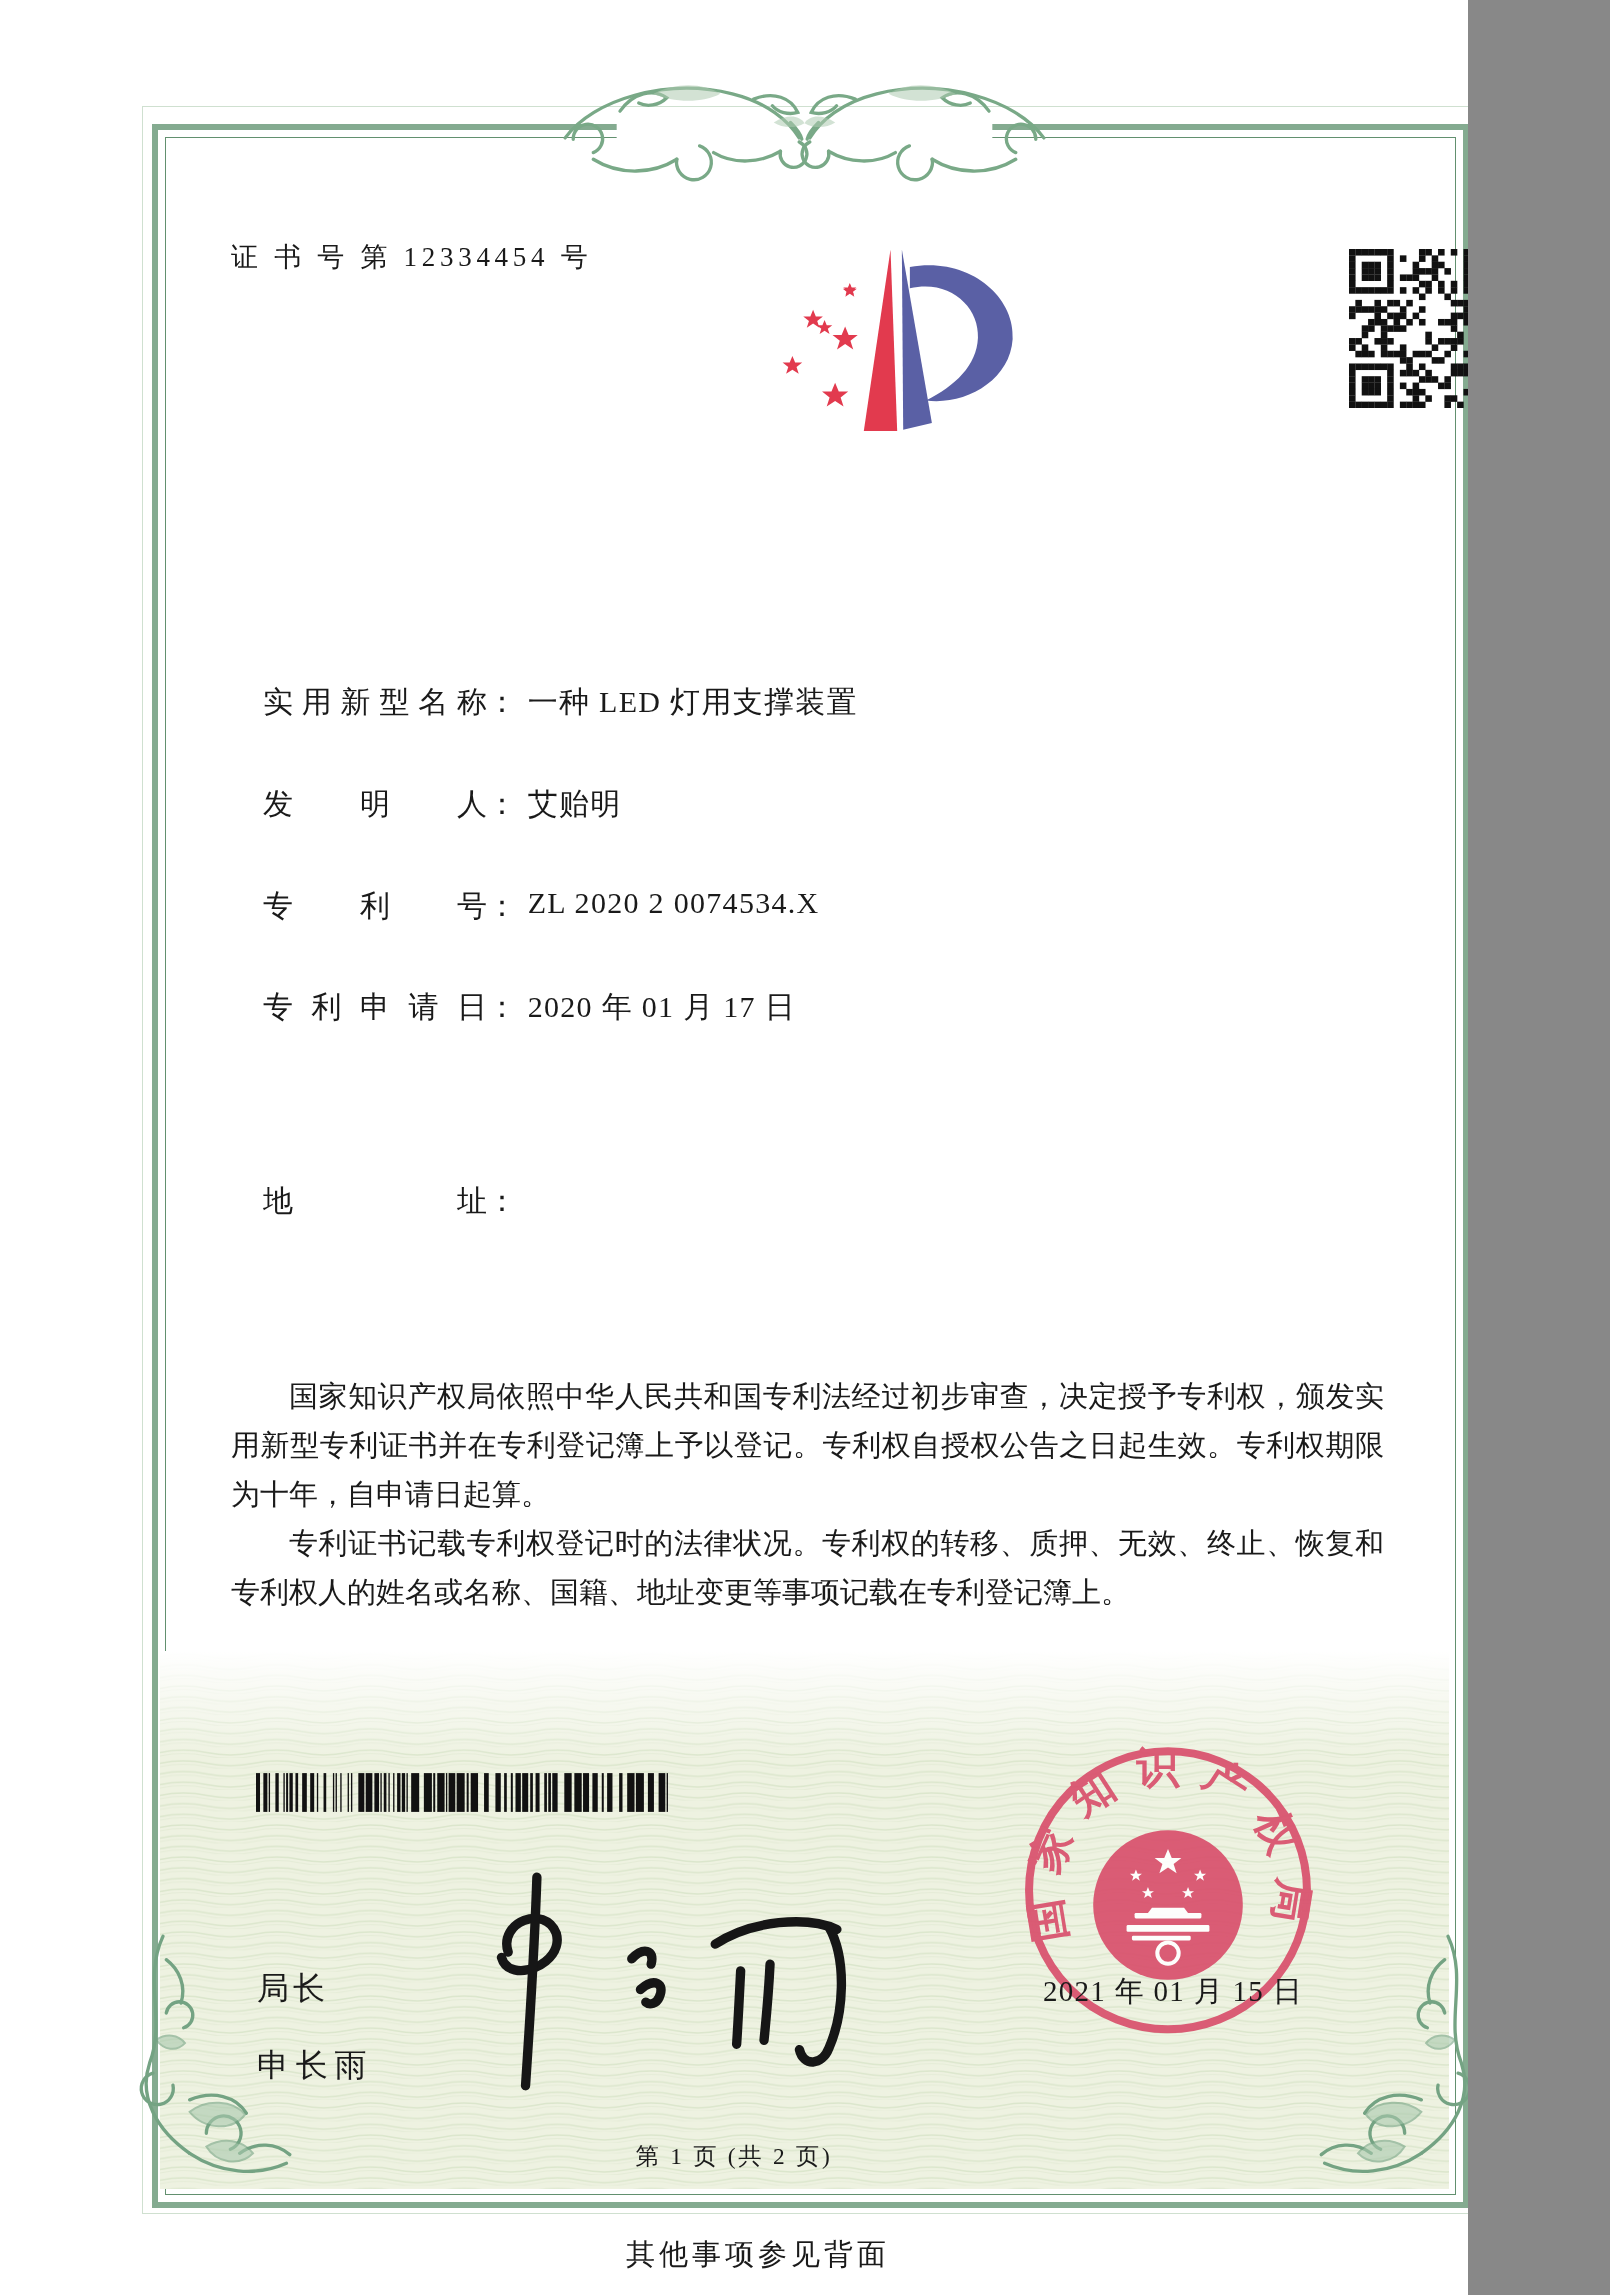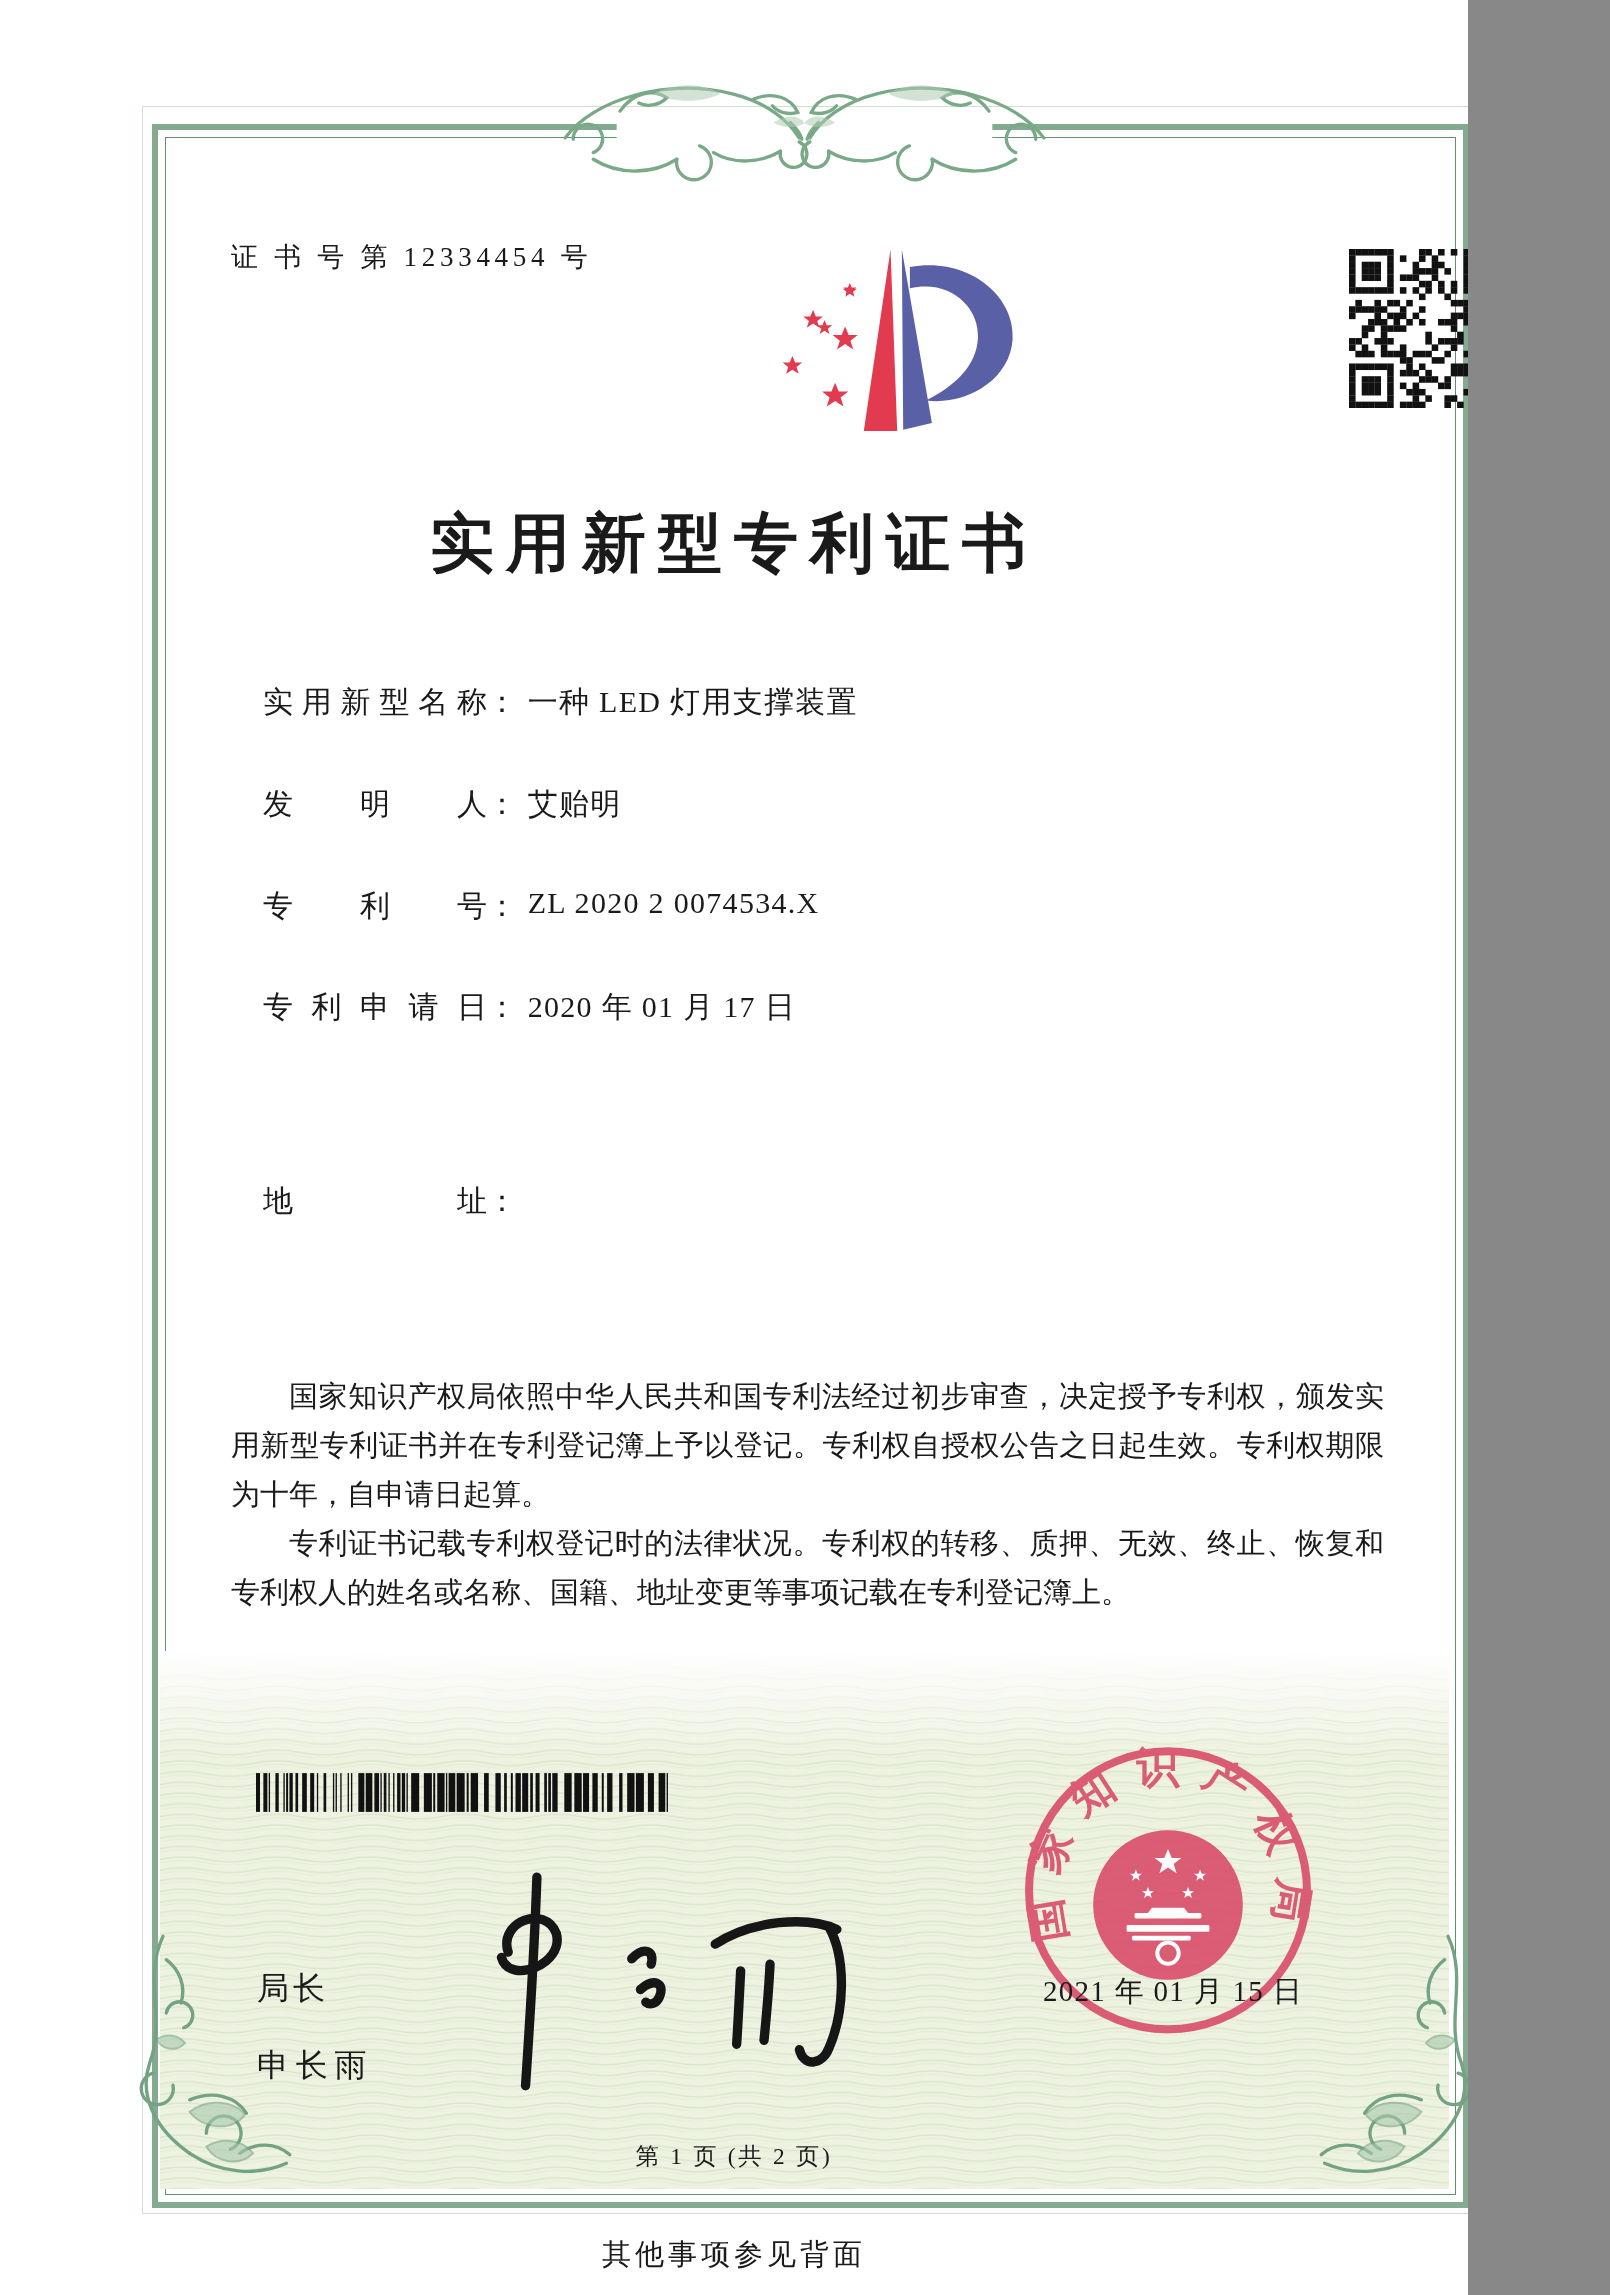--- a/index.html
+++ b/index.html
@@ -41,21 +41,21 @@
   .barcode{position:absolute; left:256px; top:1773px; z-index:3;}
   .commissioner-label{position:absolute; left:257px; top:1967px; font-size:32px; letter-spacing:4px; z-index:3;}
   .commissioner-name{position:absolute; left:257px; top:2044px; font-size:32px; letter-spacing:6.7px; z-index:3;}
   .signature{position:absolute; left:428px; top:1865px; z-index:4;}
   .seal{position:absolute; left:1021px; top:1738px; z-index:3; opacity:.93;}
   .seal-date{position:absolute; left:1026px; top:1972px; width:294px; text-align:center;
     font-size:29px; letter-spacing:1.3px; z-index:5;}
   .page-info{position:absolute; left:0; top:2140px; width:100%; text-align:center;
     font-size:23.4px; letter-spacing:2.7px; z-index:3;}
   .back-note{position:absolute; left:0; top:2235px; width:100%; text-align:center;
-    font-size:29px; letter-spacing:4px; z-index:3;}
+    font-size:29px; letter-spacing:4px; z-index:3;padding-left:24px;}
   
   .dragons{position:absolute; left:553px; top:59px; z-index:4;}
   .corner-bl{position:absolute; left:126px; top:1933px; z-index:4;}
   .corner-br{position:absolute; left:1311px; top:1933px; z-index:4; transform:scaleX(-1);}
 </style>
 </head>
 <body>
 
 <div id="page">
 
@@ -450,21 +450,20 @@
       <rect x="57.12" y="228.48" width="9.82" height="9.82" fill="#111"></rect>
       <rect x="76.16" y="228.48" width="9.82" height="9.82" fill="#111"></rect>
       <rect x="85.68" y="228.48" width="9.82" height="9.82" fill="#111"></rect>
       <rect x="95.20" y="228.48" width="9.82" height="9.82" fill="#111"></rect>
       <rect x="104.72" y="228.48" width="9.82" height="9.82" fill="#111"></rect>
       <rect x="142.80" y="228.48" width="9.82" height="9.82" fill="#111"></rect>
       <rect x="161.84" y="228.48" width="9.82" height="9.82" fill="#111"></rect>
       <rect x="190.40" y="228.48" width="9.82" height="9.82" fill="#111"></rect>
     </svg>
 
-  <div class="title">实用新型专利证书</div>
 
   <div class="field" style="top:682px">
     <span class="f-label">实用新型名称</span><span class="f-colon">：</span><span class="f-value">一种 LED 灯用支撑装置</span>
   </div>
   <div class="field" style="top:784px">
     <span class="f-label">发明人</span><span class="f-colon">：</span><span class="f-value">艾贻明</span>
   </div>
   <div class="field" style="top:886px">
     <span class="f-label">专利号</span><span class="f-colon">：</span><span class="f-value">ZL 2020 2 0074534.X</span>
   </div>

